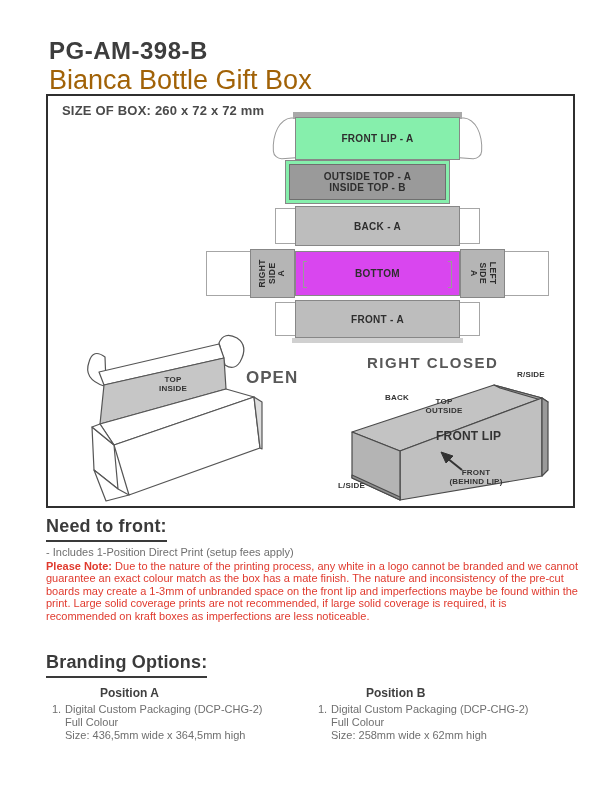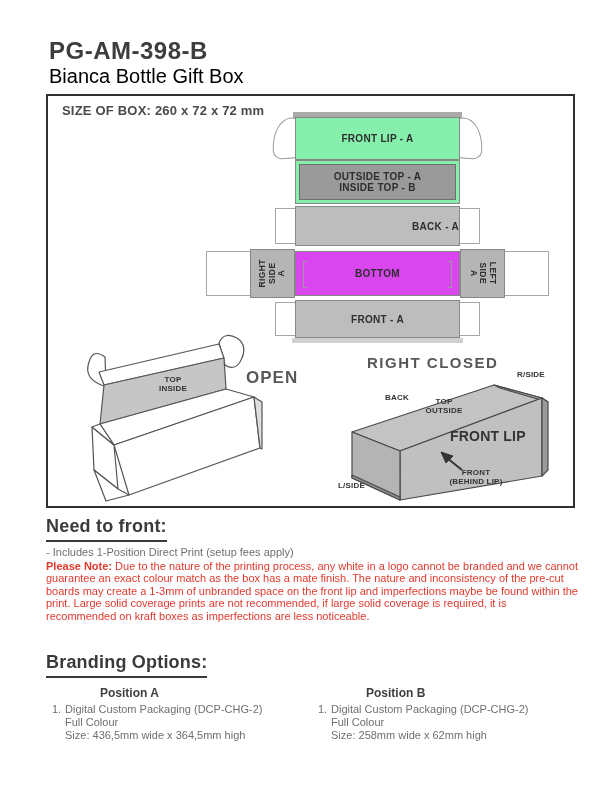--- a/index.html
+++ b/index.html
@@ -3,21 +3,21 @@
 <meta charset="utf-8">
 <style>
   * { margin:0; padding:0; box-sizing:border-box; }
   html,body { background:#fff; }
   .page {
     position:relative; width:612px; height:792px; background:#fff;
     font-family:"Liberation Sans", sans-serif; overflow:hidden; margin:6px auto;
   }
   .abs { position:absolute; }
   .title { left:49px; top:31px; font-size:24px; font-weight:bold; color:#3d3d3d; letter-spacing:.5px; }
-  .subtitle { left:49px; top:59px; font-size:20px; color:#000000; }
+  .subtitle { left:49px; top:59px; font-size:27px; color:#a16207; }
 
   .diagram-box { left:46px; top:88px; width:529px; height:414px; border:2px solid #2f2f2f; background:#fff; }
   .size-label { left:14px; top:7px; font-size:13px; font-weight:bold; color:#4a4a4a; letter-spacing:.2px; }
   .section-name { font-weight:bold; color:#585858; }
   .unfolded-label { left:92px; top:111px; font-size:14px; letter-spacing:.5px; }
   .open-label { left:198px; top:272px; font-size:17px; letter-spacing:1px; }
   .folded-label { left:319px; top:258px; font-size:15px; letter-spacing:1.5px; }
 
   .panel { position:absolute; border:1px solid #878787; display:flex; align-items:center; justify-content:center; }
   .panel-label { font-size:10px; font-weight:bold; color:#2e2e2e; letter-spacing:.3px; text-align:center; line-height:11px; }
@@ -71,32 +71,32 @@
 
     <div>
       <div class="ear ear-l" style="left:224px;top:22px;width:26px;height:41px;"></div>
       <div class="ear ear-r" style="left:409px;top:22px;width:26px;height:41px;"></div>
       <div class="strip" style="left:245px;top:16px;width:169px;height:7px;"></div>
 
       <div class="panel fill-lip" style="left:247px;top:21px;width:165px;height:43px;">
         <span class="panel-label">FRONT LIP - A</span>
       </div>
 
-      <div class="panel fill-lip" style="left:247px;top:64px;width:165px;height:44px;">
+      <div class="panel fill-lip" style="left:237px;top:64px;width:165px;height:44px;">
         <div class="inner-top">
           <div class="panel-label">
             <div>OUTSIDE TOP - A</div>
             <div>INSIDE TOP - B</div>
           </div>
         </div>
       </div>
 
       <div class="flap" style="left:227px;top:112px;width:21px;height:36px;"></div>
       <div class="flap" style="left:411px;top:112px;width:21px;height:36px;"></div>
-      <div class="panel fill-mid" style="left:247px;top:110px;width:165px;height:40px;justify-content:flex-end;">
+      <div class="panel fill-mid" style="left:247px;top:110px;width:165px;height:40px;">
         <span class="panel-label">BACK - A</span>
       </div>
 
       <div class="flap" style="left:158px;top:155px;width:45px;height:45px;"></div>
       <div class="flap" style="left:456px;top:155px;width:45px;height:45px;"></div>
 
       <div class="panel fill-side" style="left:202px;top:153px;width:45px;height:49px;">
         <span class="vtext rot-l">RIGHT
 SIDE
 A</span>
@@ -157,21 +157,21 @@
         <line x1="119" y1="99" x2="104" y2="87" stroke-width="2"></line>
         <polygon points="98,81 110,85 103,92" stroke-width="1"></polygon>
       </g>
     </svg>
     <div class="mini-label" style="left:469px;top:274px;">R/SIDE</div>
     <div class="mini-label" style="left:337px;top:297px;">BACK</div>
     <div class="mini-label" style="left:366px;top:301px;width:60px;">
       <div>TOP</div>
       <div>OUTSIDE</div>
     </div>
-    <div class="mini-label" style="left:402px;top:336px;font-size:14px;">FRONT LIP</div>
+    <div class="mini-label" style="left:388px;top:336px;font-size:12px;">FRONT LIP</div>
     <div class="mini-label" style="left:388px;top:372px;width:80px;">
       <div>FRONT</div>
       <div>(BEHIND LIP)</div>
     </div>
     <div class="mini-label" style="left:290px;top:385px;">L/SIDE</div>
   </div>
 
   <div class="abs nk-heading">Need to front:</div>
   <div class="abs includes-line">- Includes 1-Position Direct Print (setup fees apply)</div>
   <div class="abs note">

